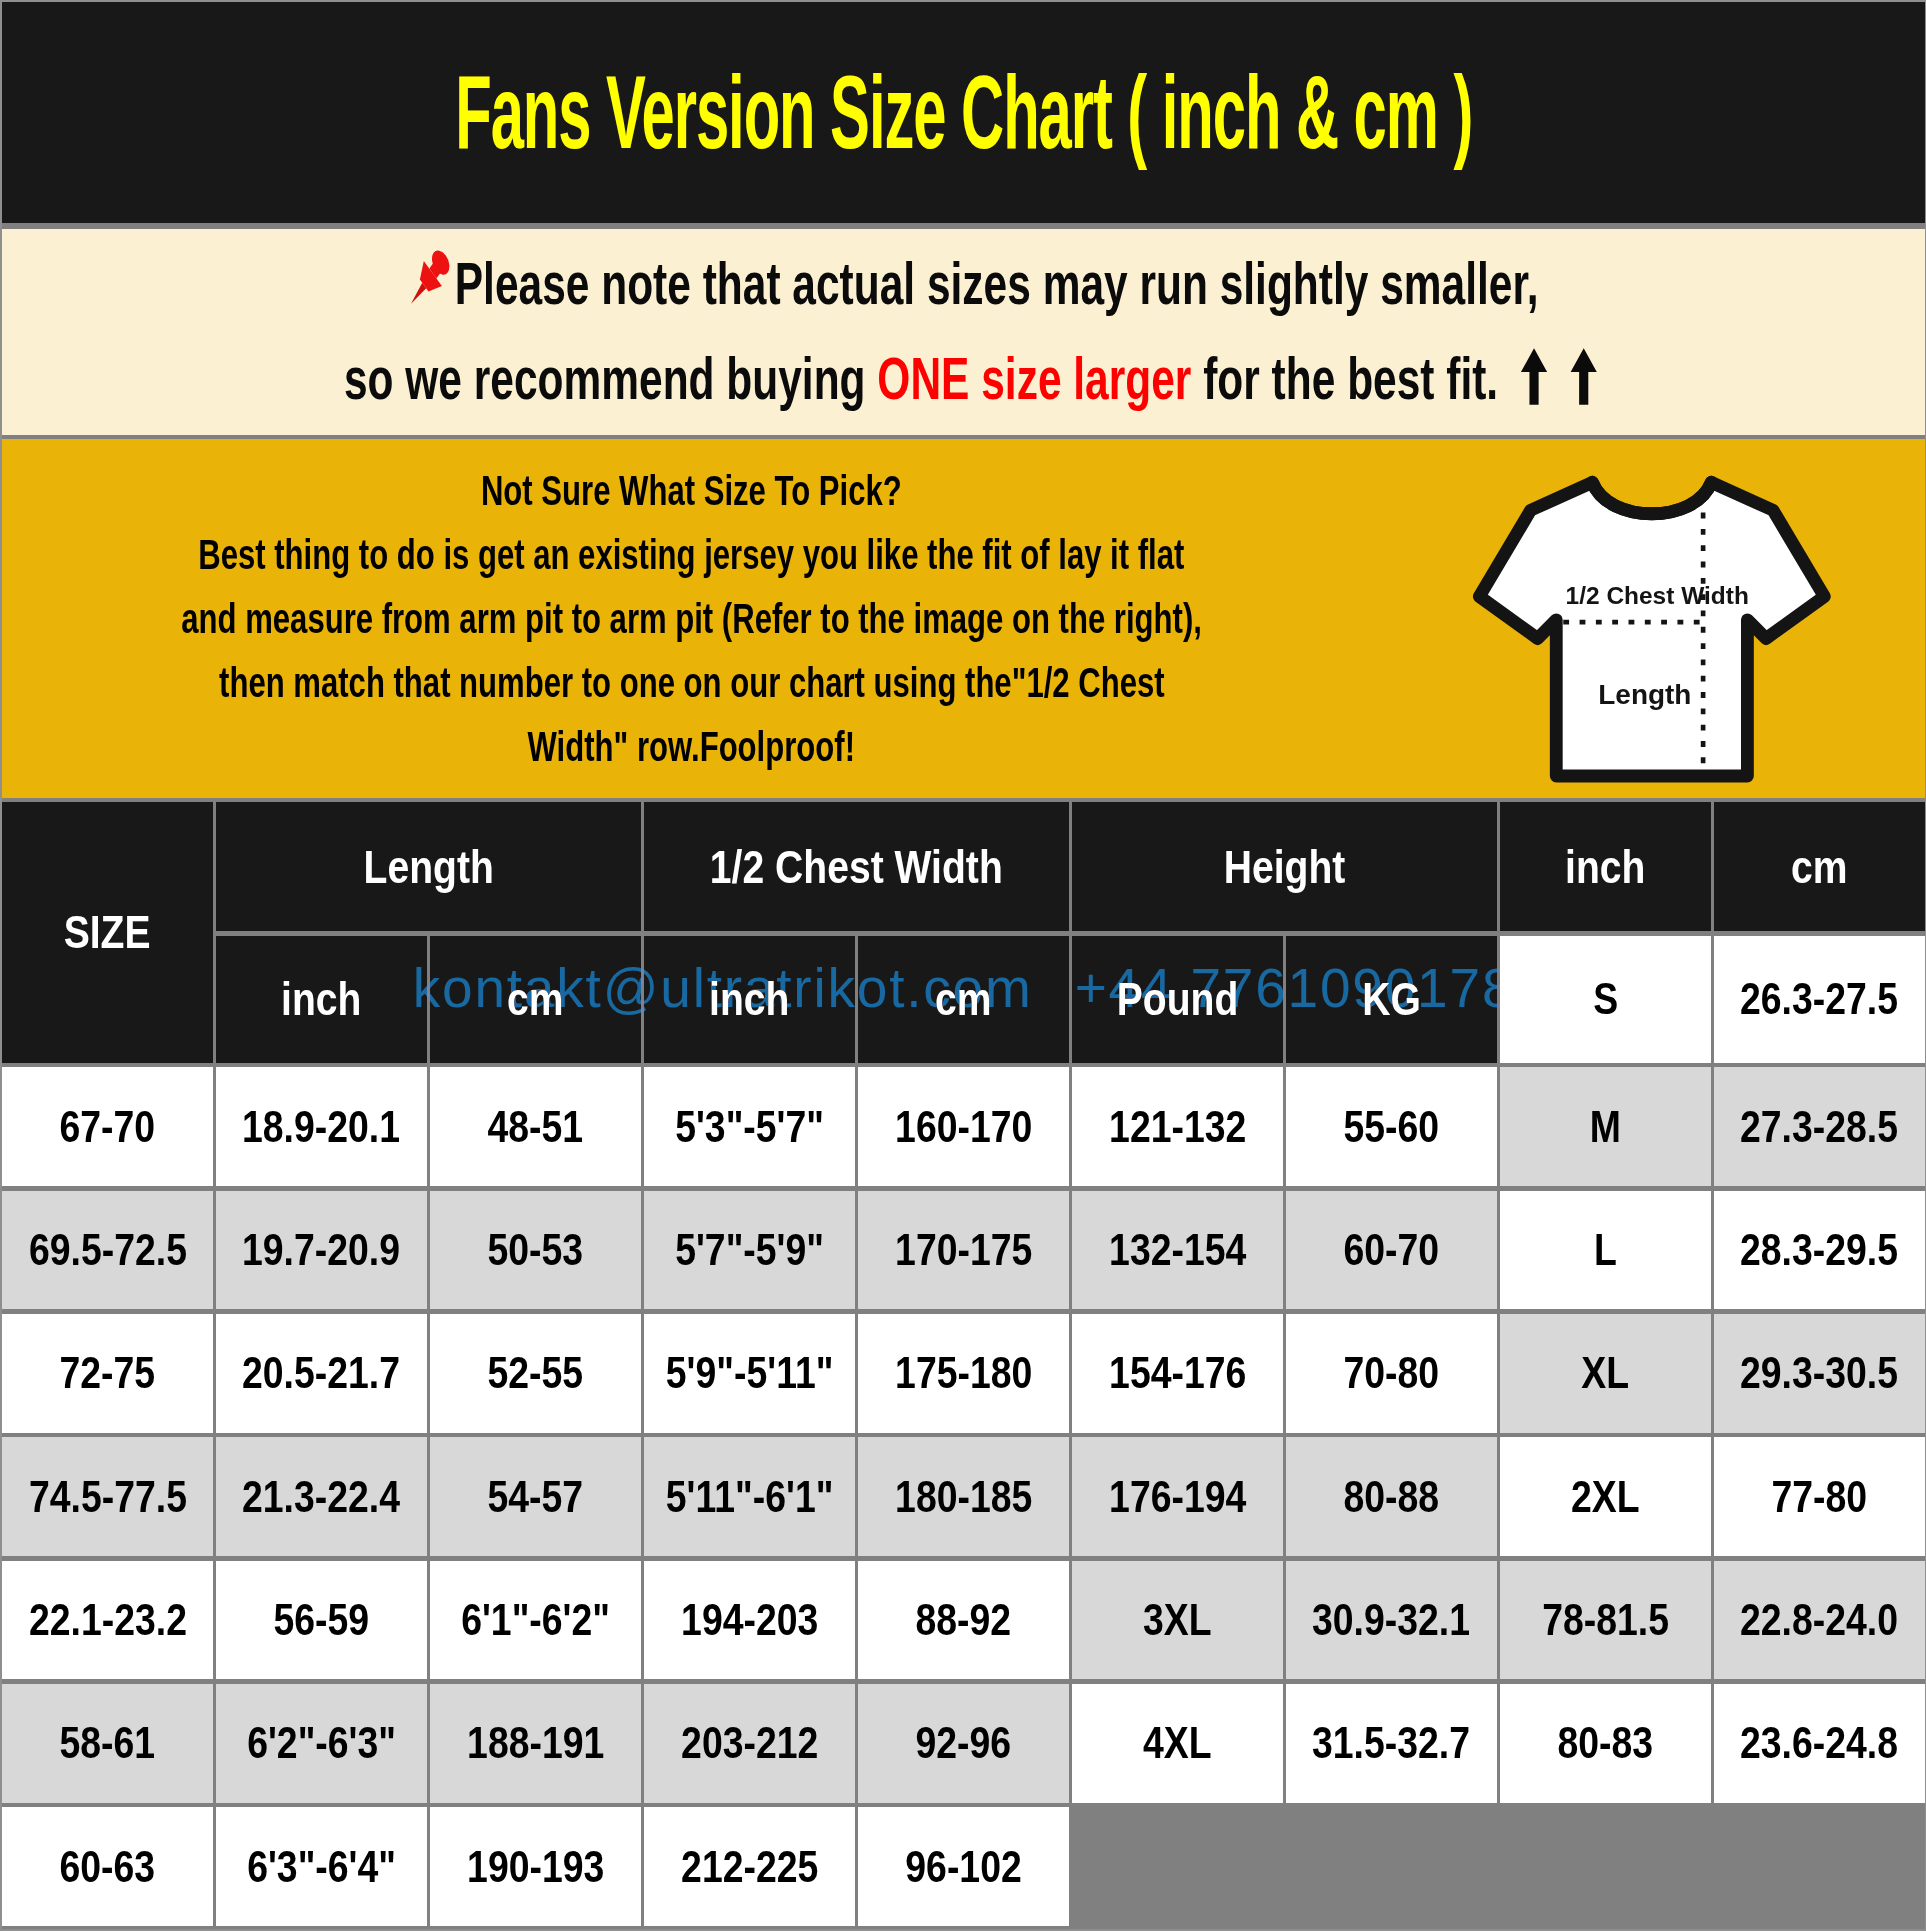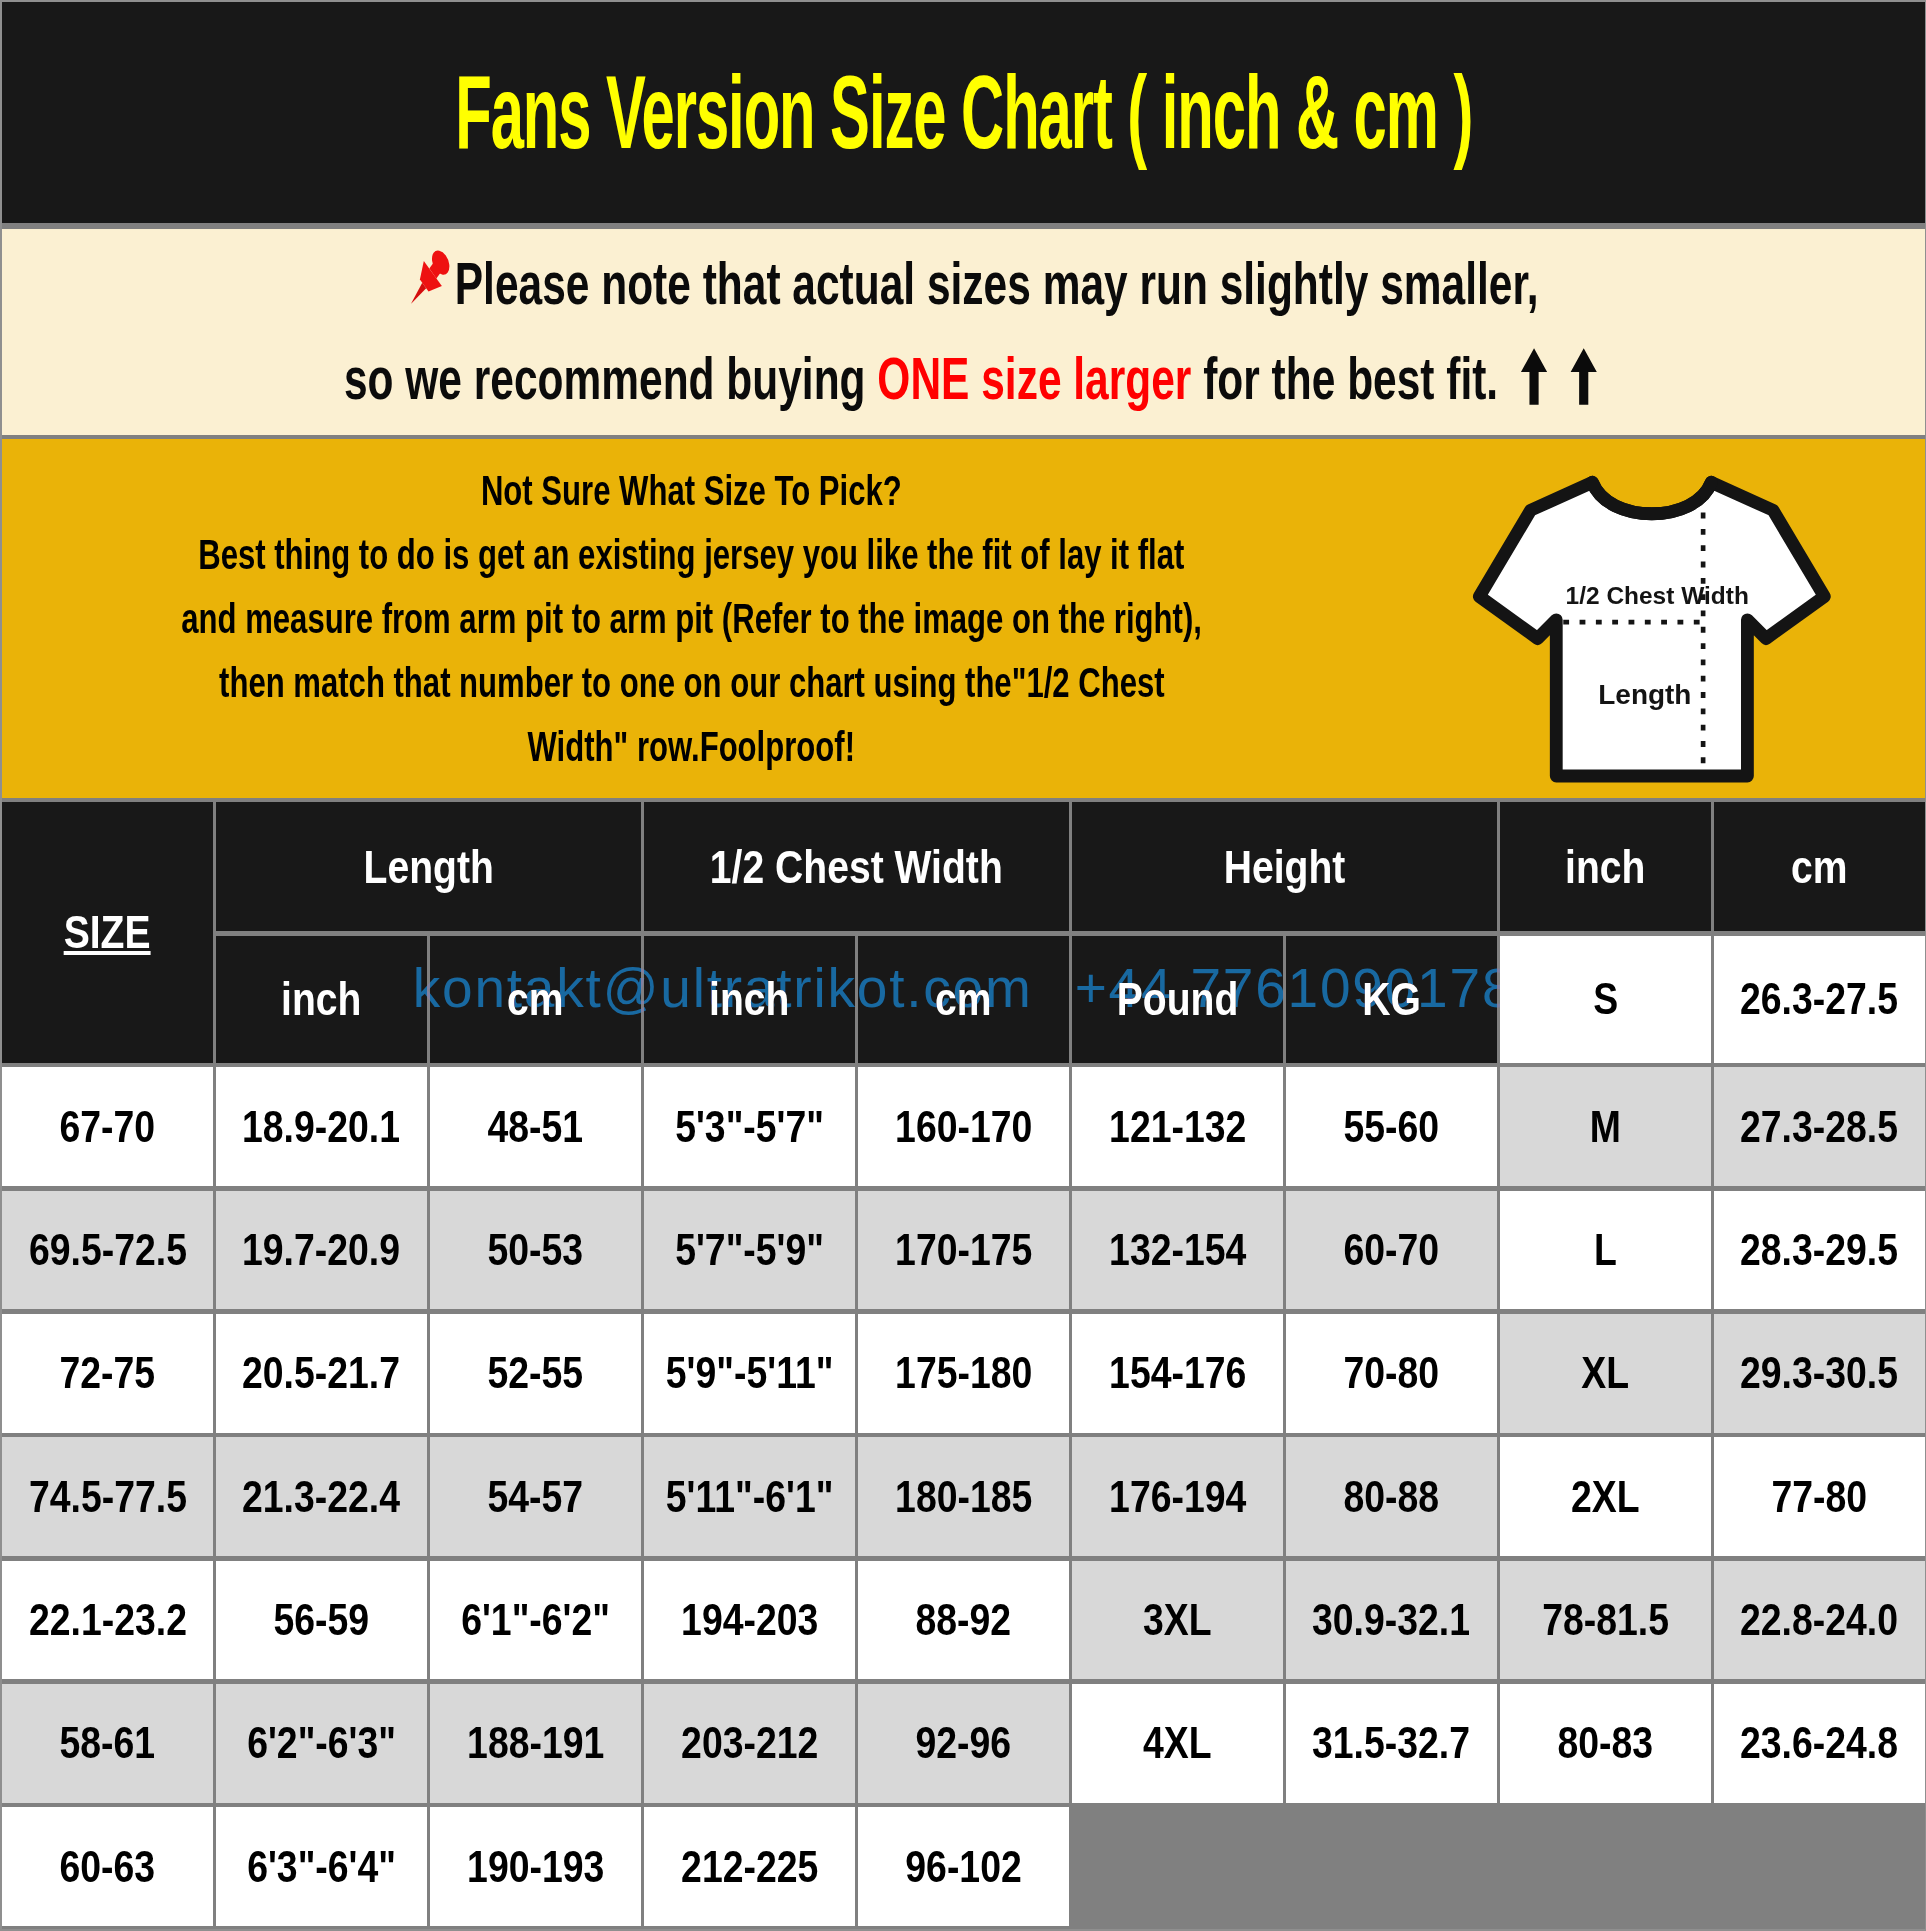--- a/index.html
+++ b/index.html
@@ -32,21 +32,21 @@
   .guide-art { width:551px; display:flex; align-items:flex-start; justify-content:center; padding-top:13px; }
 
   
   .table-wrap { position:relative; flex:1; }
   .size-table { width:100%; height:100%; box-sizing:border-box; background:#808080;
                 border-top:4.6px solid #808080; border-bottom:3.7px solid #808080;
                 display:grid; grid-template-columns:211px repeat(8,1fr);
                 grid-template-rows:129px 127px repeat(7,1fr); column-gap:2.8px; row-gap:4.6px; }
   .hcell { background:#181818; color:#ffffff; display:flex; align-items:center; justify-content:center; }
   .hcell .cond { font-weight:700; font-size:46px; transform:scaleX(0.85); }
-  .size-cell { grid-row:1 / span 2; grid-column:1;text-decoration:underline; }
+  .size-cell { grid-row:1 / span 2; grid-column:1; }
   .gcell { grid-row:1; grid-column:span 2; }
   .dcell { background:#ffffff; color:#000000; display:flex; align-items:center; justify-content:center; }
   .dcell.alt { background:#d8d8d8; }
   .dcell .cond { font-weight:700; font-size:44px; transform:scaleX(0.85); }
 
   .watermark { position:absolute; left:0; right:0; top:158px; text-align:center;
                font-size:55px; font-weight:500; letter-spacing:1.8px; color:#0369a1;
                mix-blend-mode:lighten; z-index:5; pointer-events:none; white-space:nowrap; }
   .watermark span { margin:0 21px; }
 </style>

